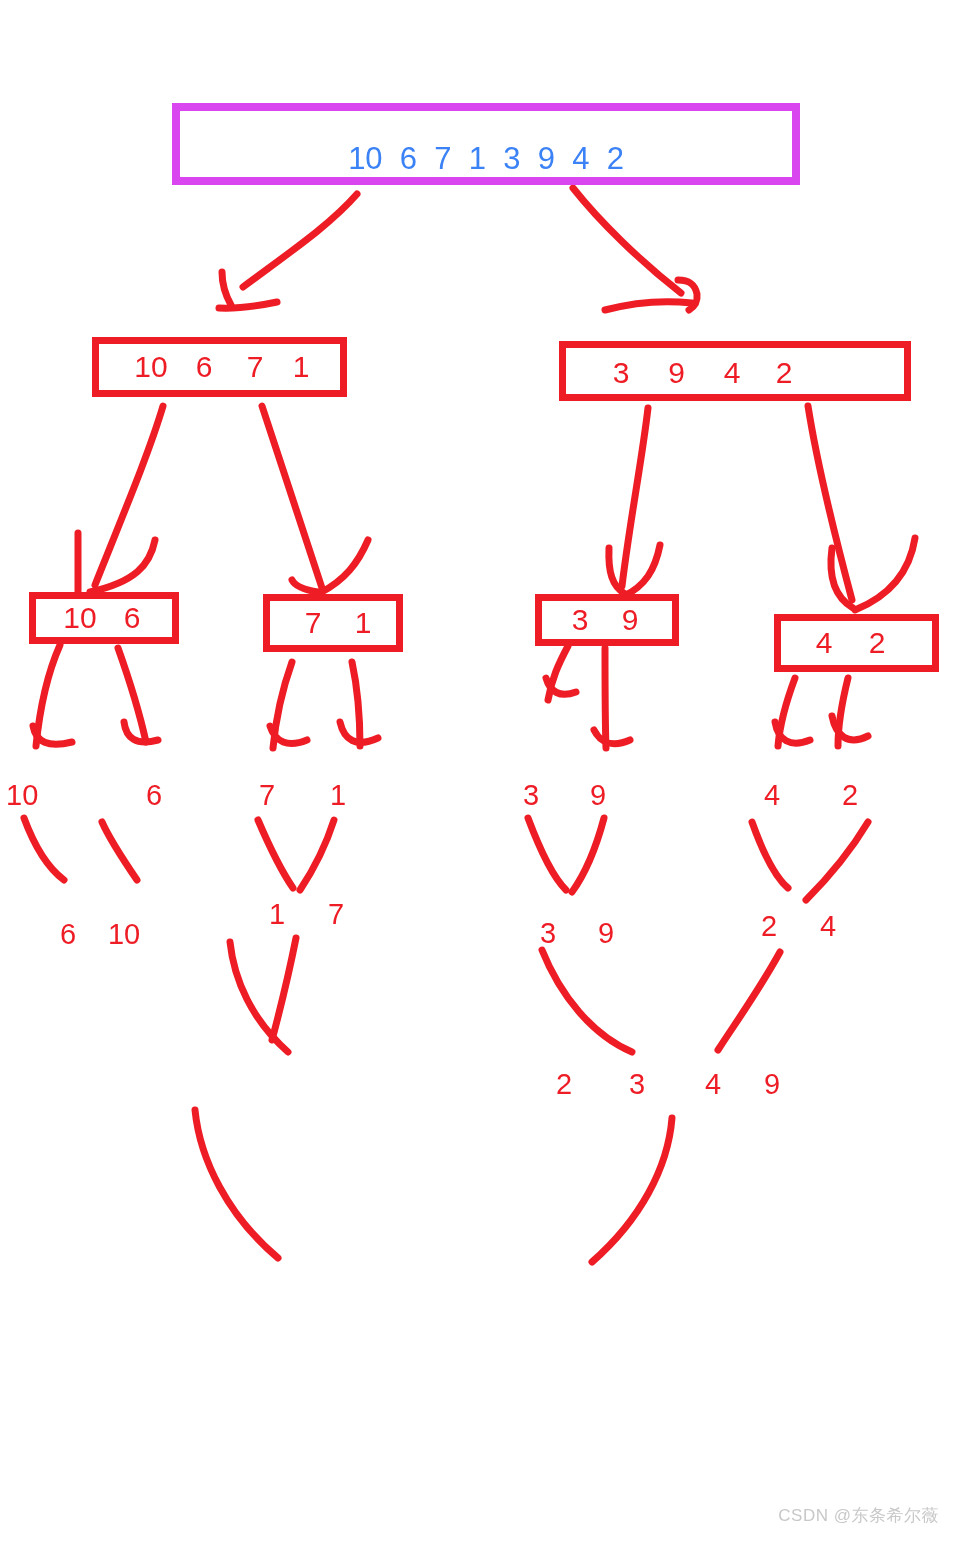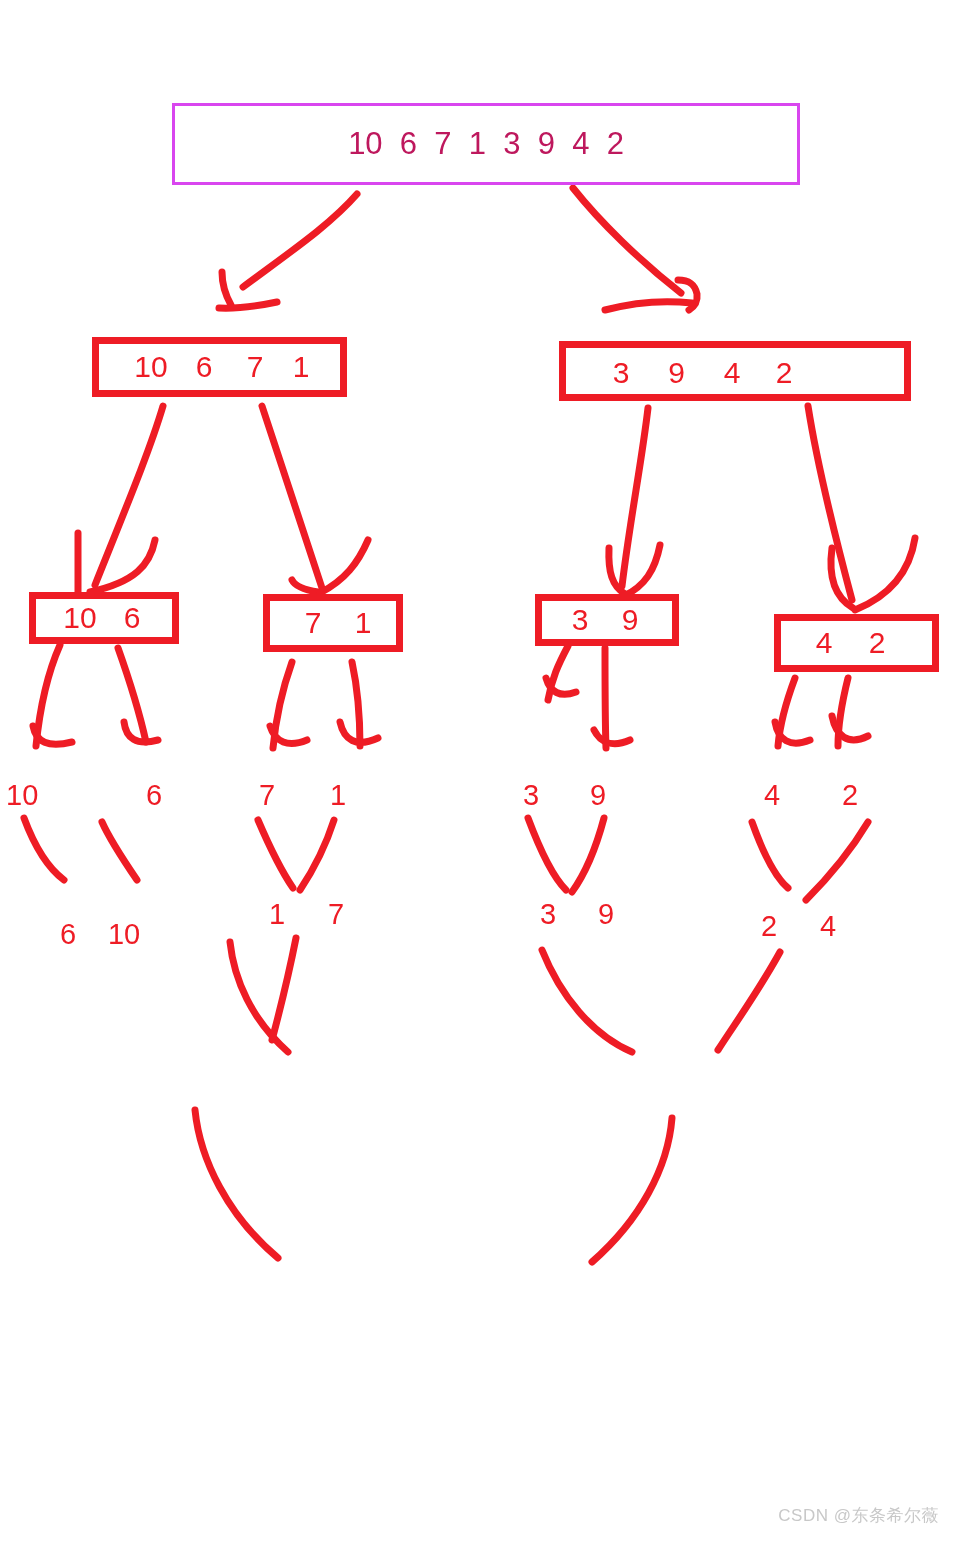--- a/index.html
+++ b/index.html
@@ -28,23 +28,24 @@
 
   
   .box {
     position: absolute;
     box-sizing: border-box;
     display: flex;
     align-items: center;
     background: #ffffff;
   }
   .box-root {
-    border: 3px solid #d946ef;
-    color: #be185d;
+    border: 8px solid #d946ef;
+    color: #3b82f6;
     justify-content: center;
+    align-items: flex-end;
   }
   .box-red {
     border: 7px solid #ee1c25;
     color: #ee1c25;
   }
   .box .cells {
     display: flex;
     align-items: baseline;
     white-space: pre;
   }
@@ -221,28 +222,34 @@
   <div class="numrow" style="left:42px; top:920px;">
     <span class="cell" style="width:52px">6</span>
     <span class="cell" style="width:44px">10</span>
   </div>
 
   <div class="numrow" style="left:248px; top:900px;">
     <span class="cell" style="width:58px">1</span>
     <span class="cell" style="width:44px">7</span>
   </div>
 
-  <div class="numrow" style="left:520px; top:900px;">
+  <div class="numrow" style="left:520px; top:919px;">
     <span class="cell" style="width:56px">3</span>
     <span class="cell" style="width:44px">9</span>
   </div>
 
   <div class="numrow" style="left:740px; top:912px;">
     <span class="cell" style="width:58px">2</span>
     <span class="cell" style="width:44px">4</span>
   </div>
 
 
+  <div class="numrow" style="left:535px; top:1070px;">
+    <span class="cell" style="width:58px">2</span>
+    <span class="cell" style="width:72px">3</span>
+    <span class="cell" style="width:64px">4</span>
+    <span class="cell" style="width:38px">9</span>
+  </div>
 
 
   <div class="watermark">CSDN @东条希尔薇</div>
 
 </div>
 
 </body></html>

